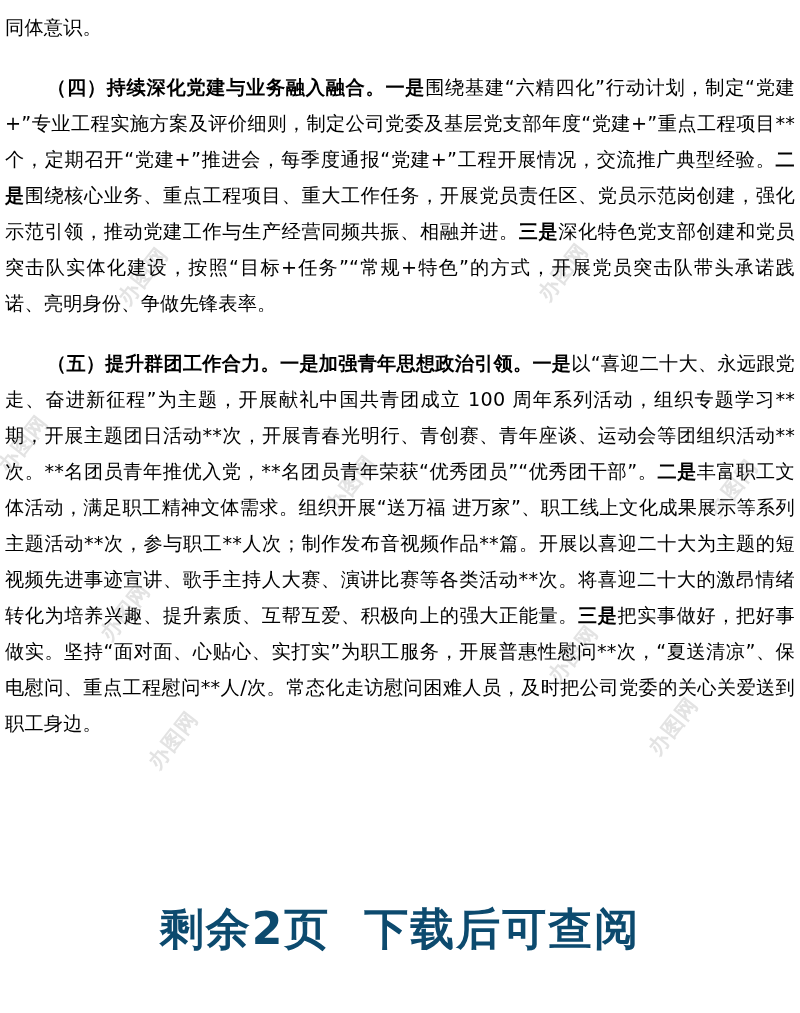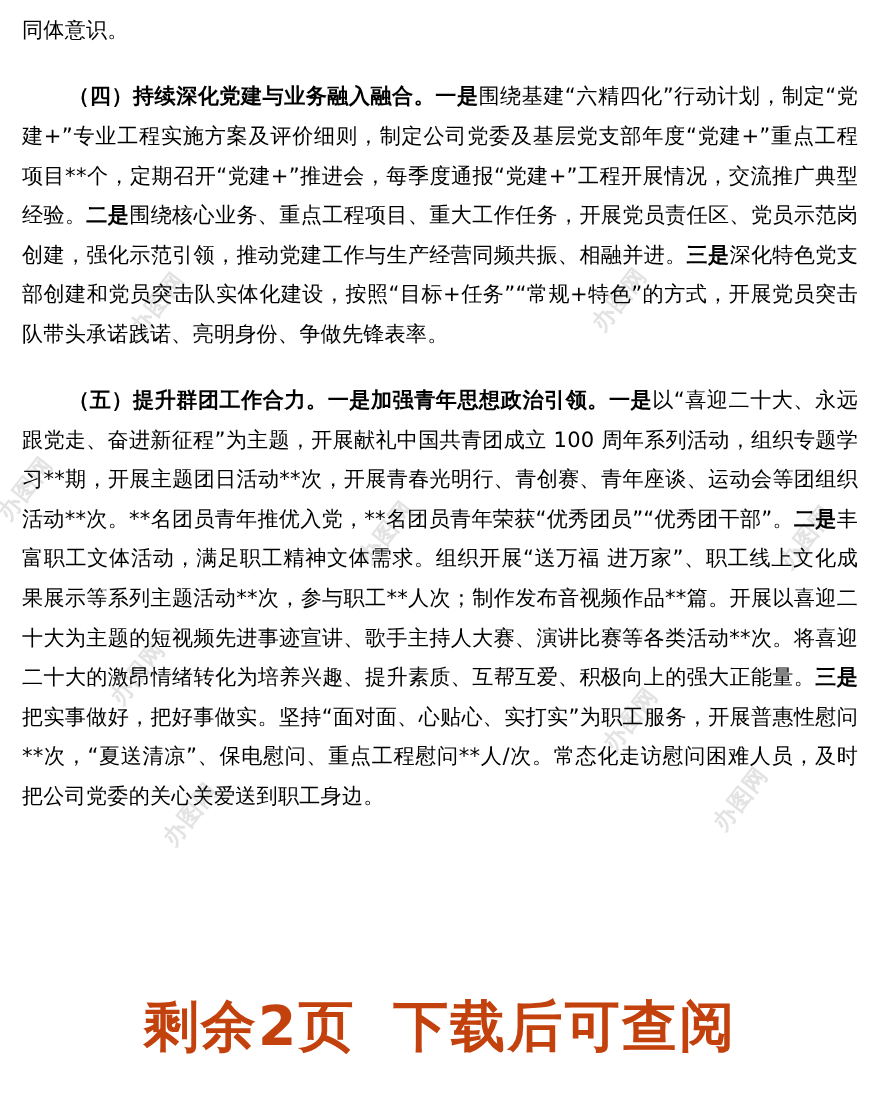--- a/index.html
+++ b/index.html
@@ -42,21 +42,21 @@
     white-space: nowrap;
     transform: rotate(-52deg);
     transform-origin: center center;
     font-family: "DejaVu Sans", "Liberation Sans", sans-serif;
   }
 
   
   #doc-body {
     position: relative;
     z-index: 2;
-    padding: 0 20px;
+    padding: 0 5px;
     box-sizing: border-box;
   }
 
   p.para {
     margin: 0;
     font-size: 19.2px;
     line-height: 36px;
     text-align: justify;
     text-justify: inter-ideograph;
     text-align-last: left;
@@ -77,22 +77,22 @@
   }
 
   
   #footer-notice {
     position: absolute;
     left: 0;
     right: 0;
     top: 900px;
     z-index: 3;
     text-align: center;
-    color: #c2410c;
-    font-size: 50px;
+    color: #0c4a6e;
+    font-size: 44px;
     font-weight: 700;
     letter-spacing: 2px;
     font-family: "DejaVu Sans", "Liberation Sans", sans-serif;
   }
   #footer-notice .spacer {
     display: inline-block;
     width: 34px;
   }
 </style>
 </head>

